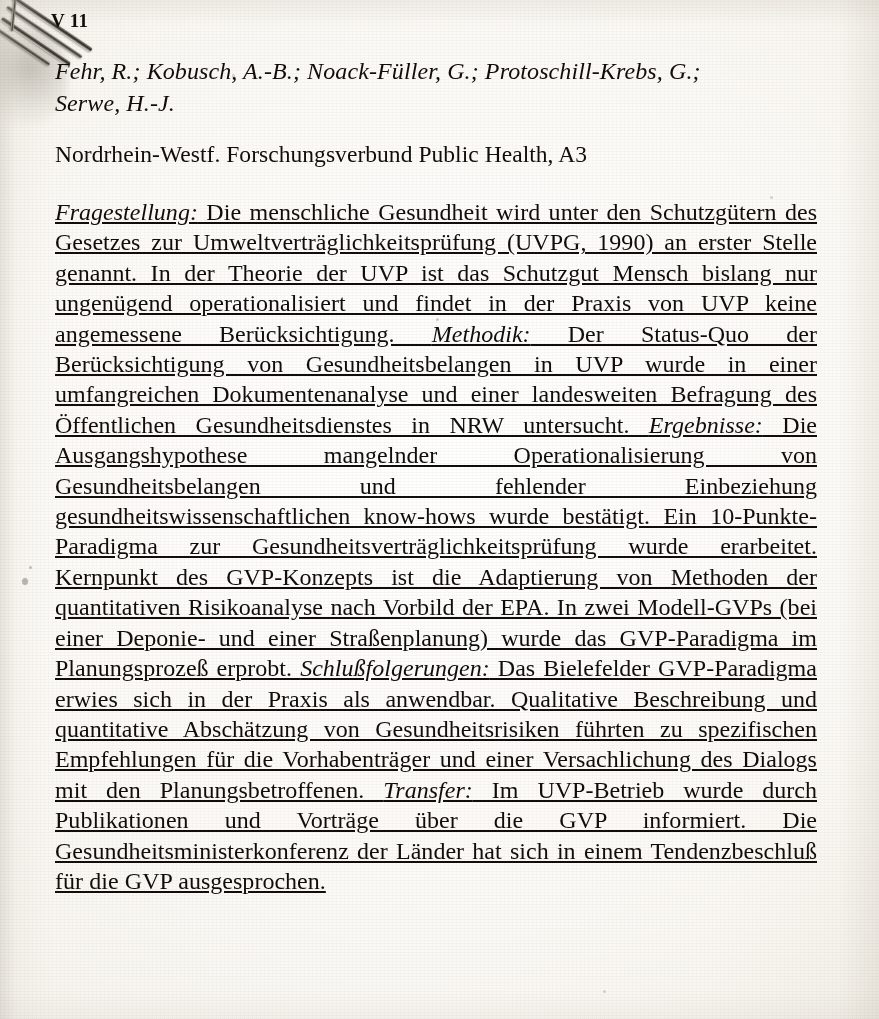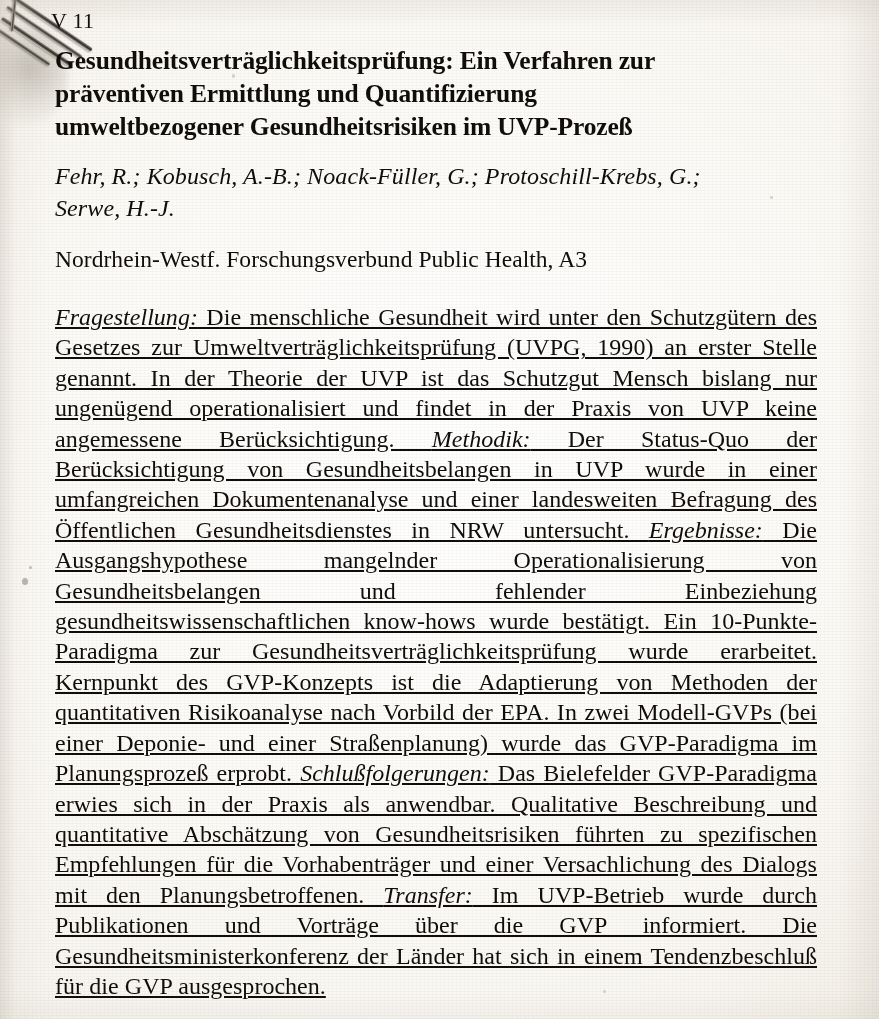--- a/index.html
+++ b/index.html
@@ -76,22 +76,22 @@
 
   
   #content {
     position: absolute;
     left: 55px;
     top: 0;
     width: 762px;
   }
 
   .session-id {
-    font-weight: normal;
-    font-size: 22px;
+    font-weight: bold;
+    font-size: 19px;
     letter-spacing: 0.3px;
     line-height: 34px;
     margin: 4px 0 0 -4px;
     white-space: pre;
   }
 
   .doc-title {
     font-weight: bold;
     font-size: 25.5px;
     line-height: 33px;
@@ -161,25 +161,20 @@
   <div class="speck" style="left:29px; top:566px; width:3px; height:3px;"></div>
   <div class="speck" style="left:436px; top:318px; width:3px; height:3px; background:rgba(120,112,98,0.35);"></div>
   <div class="speck" style="left:770px; top:196px; width:3px; height:3px; background:rgba(120,112,98,0.30);"></div>
   <div class="speck" style="left:232px; top:74px; width:3px; height:4px; background:rgba(120,112,98,0.30);"></div>
   <div class="speck" style="left:603px; top:990px; width:3px; height:3px; background:rgba(120,112,98,0.28);"></div>
 
   <div id="content">
 
     <div class="session-id">V 11</div>
 
-    <h1 class="doc-title">
-      <span class="tline">Gesundheitsverträglichkeitsprüfung: Ein Verfahren zur</span>
-      <span class="tline">präventiven Ermittlung und Quantifizierung</span>
-      <span class="tline">umweltbezogener Gesundheitsrisiken im UVP-Prozeß</span>
-    </h1>
 
     <div class="authors">
       <span class="aline">Fehr, R.; Kobusch, A.-B.; Noack-Füller, G.; Protoschill-Krebs, G.;</span>
       <span class="aline">Serwe, H.-J.</span>
     </div>
 
     <div class="affiliation">Nordrhein-Westf. Forschungsverbund Public Health, A3</div>
 
     <div class="abstract"><span class="lbl">Fragestellung:</span><span> Die menschliche Gesundheit wird unter den Schutzgütern des Gesetzes zur Umweltverträglichkeitsprüfung (UVPG, 1990) an erster Stelle genannt. In der Theorie der UVP ist das Schutzgut Mensch bislang nur ungenügend operationalisiert und findet in der Praxis von UVP keine angemessene Berücksichtigung. </span><span class="lbl">Methodik:</span><span> Der Status-Quo der Berücksichtigung von Gesundheitsbelangen in UVP wurde in einer umfangreichen Dokumentenanalyse und einer landesweiten Befragung des Öffentlichen Gesundheitsdienstes in NRW untersucht. </span><span class="lbl">Ergebnisse:</span><span> Die Ausgangshypothese mangelnder Operationalisierung von Gesundheitsbelangen und fehlender Einbeziehung gesundheitswissenschaftlichen know-hows wurde bestätigt. Ein 10-Punkte-Paradigma zur Gesundheitsverträglichkeitsprüfung wurde erarbeitet. Kernpunkt des GVP-Konzepts ist die Adaptierung von Methoden der quantitativen Risikoanalyse nach Vorbild der EPA. In zwei Modell-GVPs (bei einer Deponie- und einer Straßenplanung) wurde das GVP-Paradigma im Planungsprozeß erprobt. </span><span class="lbl">Schlußfolgerungen:</span><span> Das Bielefelder GVP-Paradigma erwies sich in der Praxis als anwendbar. Qualitative Beschreibung und quantitative Abschätzung von Gesundheitsrisiken führten zu spezifischen Empfehlungen für die Vorhabenträger und einer Versachlichung des Dialogs mit den Planungsbetroffenen. </span><span class="lbl">Transfer:</span><span> Im UVP-Betrieb wurde durch Publikationen und Vorträge über die GVP informiert. Die Gesundheitsministerkonferenz der Länder hat sich in einem Tendenzbeschluß für die GVP ausgesprochen.</span></div>
 

